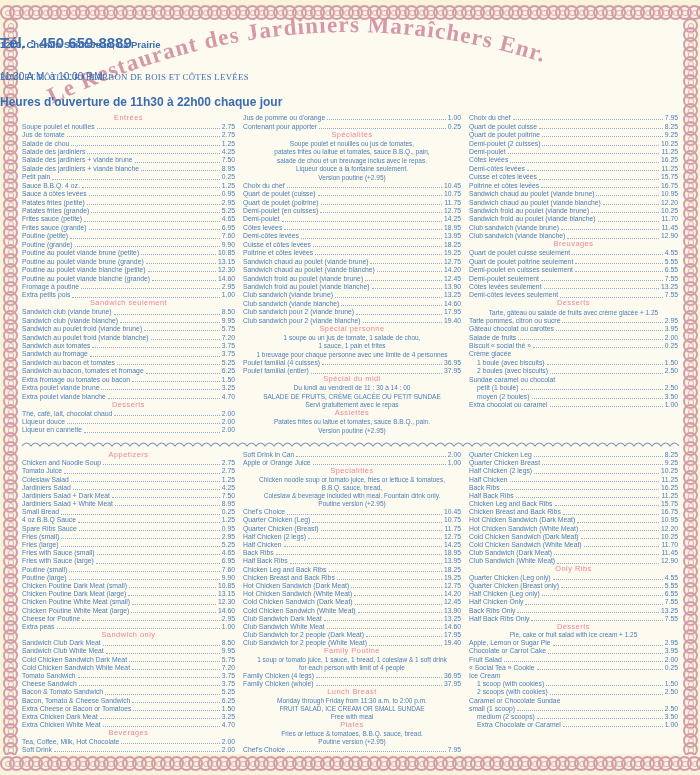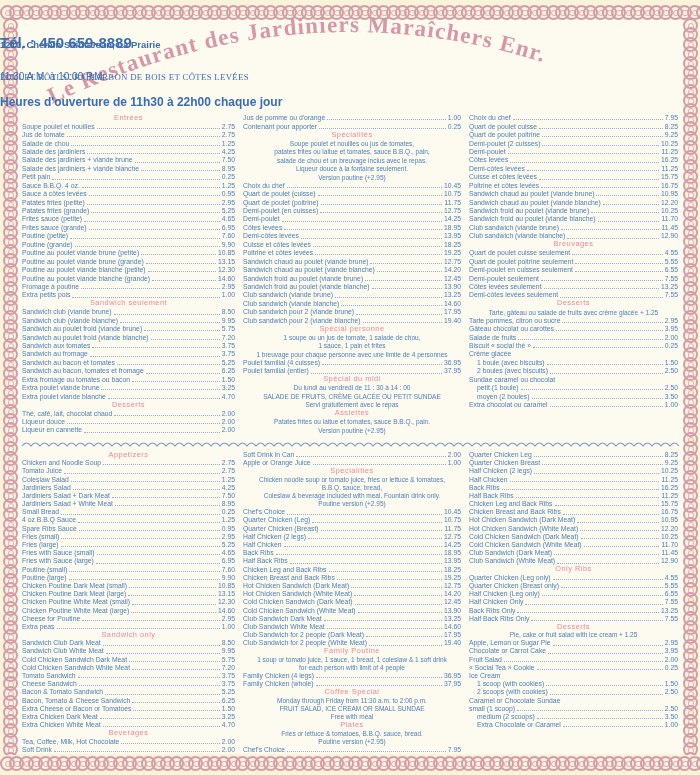--- a/index.html
+++ b/index.html
@@ -1138,21 +1138,21 @@
       <div class="mrow">
         <span class="mname">Family Chicken (4 legs)</span>
         <span class="mdots"></span>
         <span class="mprice">36.95</span>
       </div>
       <div class="mrow">
         <span class="mname">Family Chicken (whole)</span>
         <span class="mdots"></span>
         <span class="mprice">37.95</span>
       </div>
-      <div class="mhead">Coffee Special</div>
+      <div class="mhead">Lunch Breast</div>
       <div class="mnote">Monday through Friday from 11:30 a.m. to 2:00 p.m.</div>
       <div class="mnote">FRUIT SALAD, ICE CREAM OR SMALL SUNDAE</div>
       <div class="mnote">Free with meal</div>
       <div class="mhead">Plates</div>
       <div class="mnote">Fries or lettuce &amp; tomatoes, B.B.Q. sauce, bread.</div>
       <div class="mnote">Poutine version (+2.95)</div>
       <div class="mrow">
         <span class="mname">Chef's Choice</span>
         <span class="mdots"></span>
         <span class="mprice">7.95</span>

